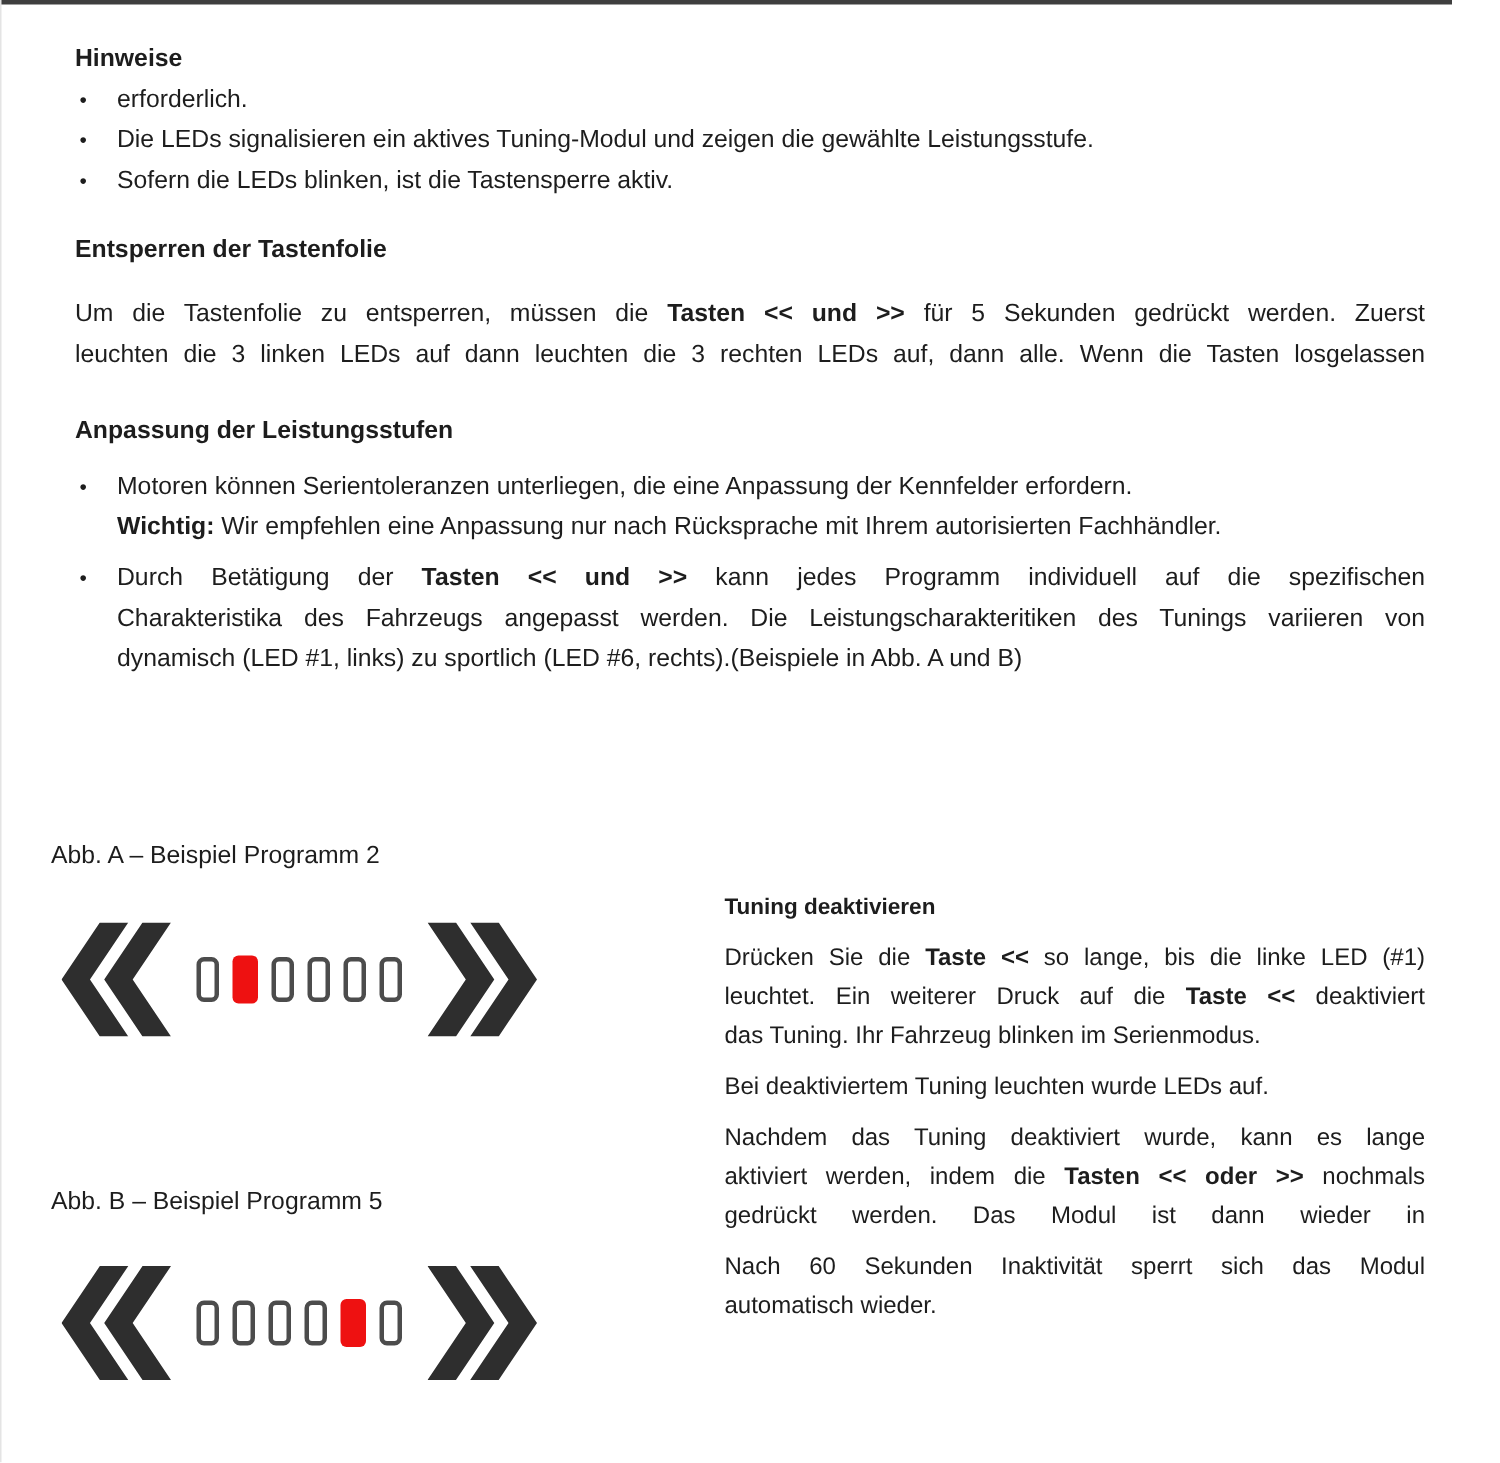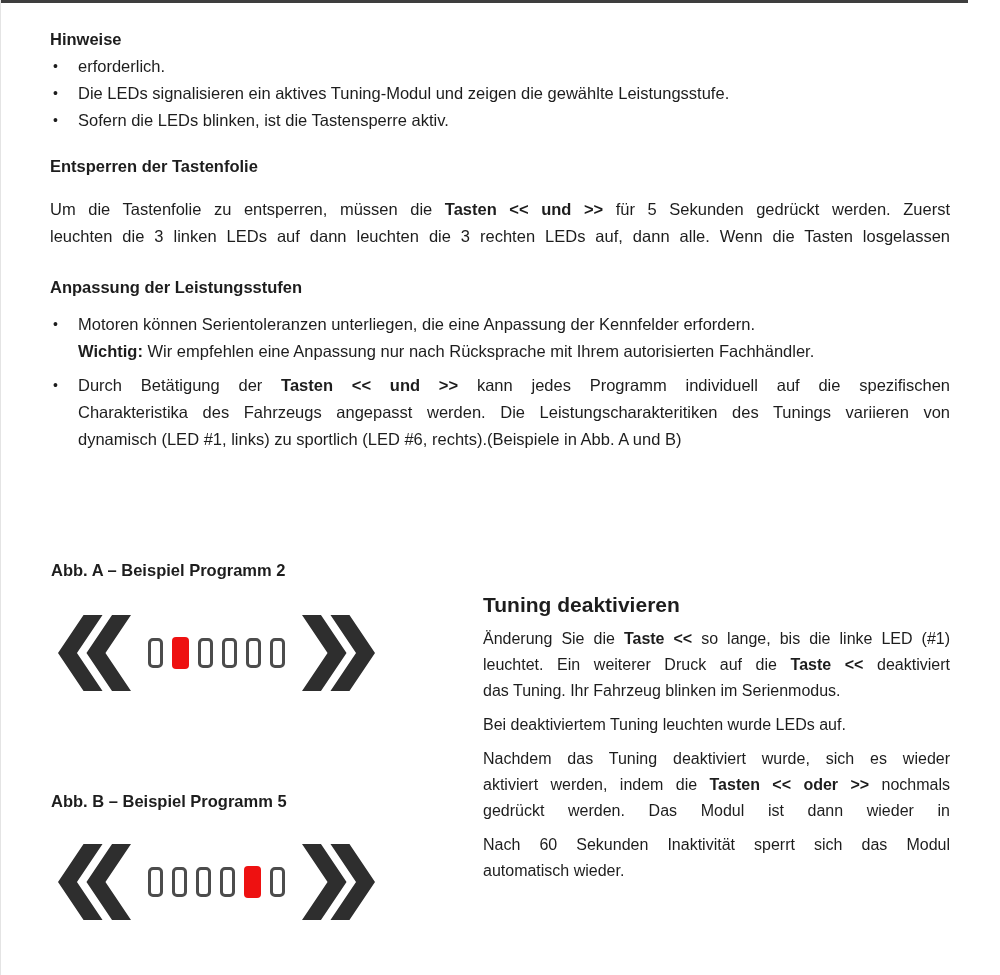--- a/index.html
+++ b/index.html
@@ -22,33 +22,33 @@
   .bullet { display:flex; align-items:flex-start; }
   .bullet .dot { flex:0 0 28px; width:28px; font-size:14px; line-height:27px; padding-left:3px; box-sizing:border-box; }
   .bullet .btext { flex:1 1 auto; min-width:0; }
 
   .h-unlock { margin-top:19px; }
   .para-unlock { margin-top:16px; }
   .h-adjust { margin-top:24px; }
   .b-adj1 { margin-top:10px; }
   .b-adj2 { margin-top:7px; }
 
-  .figcol { position:absolute; left:51px; top:557px; width:433px; font-size:16.5px; line-height:27px;font-weight:bold; }
+  .figcol { position:absolute; left:34px; top:557px; width:433px; font-size:16.5px; line-height:27px; }
   .figlabel { line-height:27px; }
   .figlabel-b { margin-top:97px; }
   .figure { display:flex; align-items:center; gap:17px; margin-top:31px; padding-left:7px; height:76px; }
   .figure-b { margin-top:29px; }
   .chev { width:73px; height:76px; fill:var(--chevron,#2e2e2e); flex:0 0 auto; }
   .chev-left { transform:scaleX(-1); }
   .led-row { display:flex; align-items:center; gap:9px; }
   .led { width:9px; height:24px; border:3px solid var(--led-border,#4c4c4c); border-radius:5px; background:#ffffff; }
   .led.on { width:17px; height:32px; border:none; border-radius:4px; background:var(--led-on,#ee1111); }
 
   .rightcol { position:absolute; left:483px; top:592px; width:467px; font-size:16px; line-height:26px; }
-  .rightcol h3 { font-size:21px; line-height:26px; }
+  .rightcol h3 { font-size:15px; line-height:26px; }
   .rightcol .para { margin-top:8px; }
   .h-activate { margin-top:10px; }
 </style>
 </head>
 <body>
 
 <div class="edge-top"></div>
 <div class="edge-left"></div>
 
 <div class="content">
@@ -135,30 +135,30 @@
     <svg class="chev" viewBox="0 0 100 104" aria-hidden="true">
       <polygon points="0,0 26,0 61,52 26,104 0,104 35,52"></polygon>
       <polygon points="39,0 65,0 100,52 65,104 39,104 74,52"></polygon>
     </svg>
   </div>
 </div>
 
 <div class="rightcol">
   <h3>Tuning deaktivieren</h3>
   <div class="para">
-      <div class="tline just"><span>Änderung Sie die </span><b>Taste &lt;&lt;</b><span> so lange, bis die linke LED (#1)</span></div>
+      <div class="tline just"><span>Drücken Sie die </span><b>Taste &lt;&lt;</b><span> so lange, bis die linke LED (#1)</span></div>
       <div class="tline just"><span>leuchtet. Ein weiterer Druck auf die </span><b>Taste &lt;&lt;</b><span> deaktiviert</span></div>
       <div class="tline"><span>das Tuning. Ihr Fahrzeug blinken im Serienmodus.</span></div>
     </div>
   <div class="para">
       <div class="tline"><span>Bei deaktiviertem Tuning leuchten wurde LEDs auf.</span></div>
     </div>
 
   <div class="para">
-      <div class="tline just"><span>Nachdem das Tuning deaktiviert wurde, sich es wieder</span></div>
+      <div class="tline just"><span>Nachdem das Tuning deaktiviert wurde, kann es lange</span></div>
       <div class="tline just"><span>aktiviert werden, indem die </span><b>Tasten &lt;&lt; oder &gt;&gt;</b><span> nochmals</span></div>
       <div class="tline just"><span>gedrückt werden. Das Modul ist dann wieder in</span></div>
     </div>
   <div class="para">
       <div class="tline just"><span>Nach 60 Sekunden Inaktivität sperrt sich das Modul</span></div>
       <div class="tline"><span>automatisch wieder.</span></div>
     </div>
 </div>
 
 </body></html>

